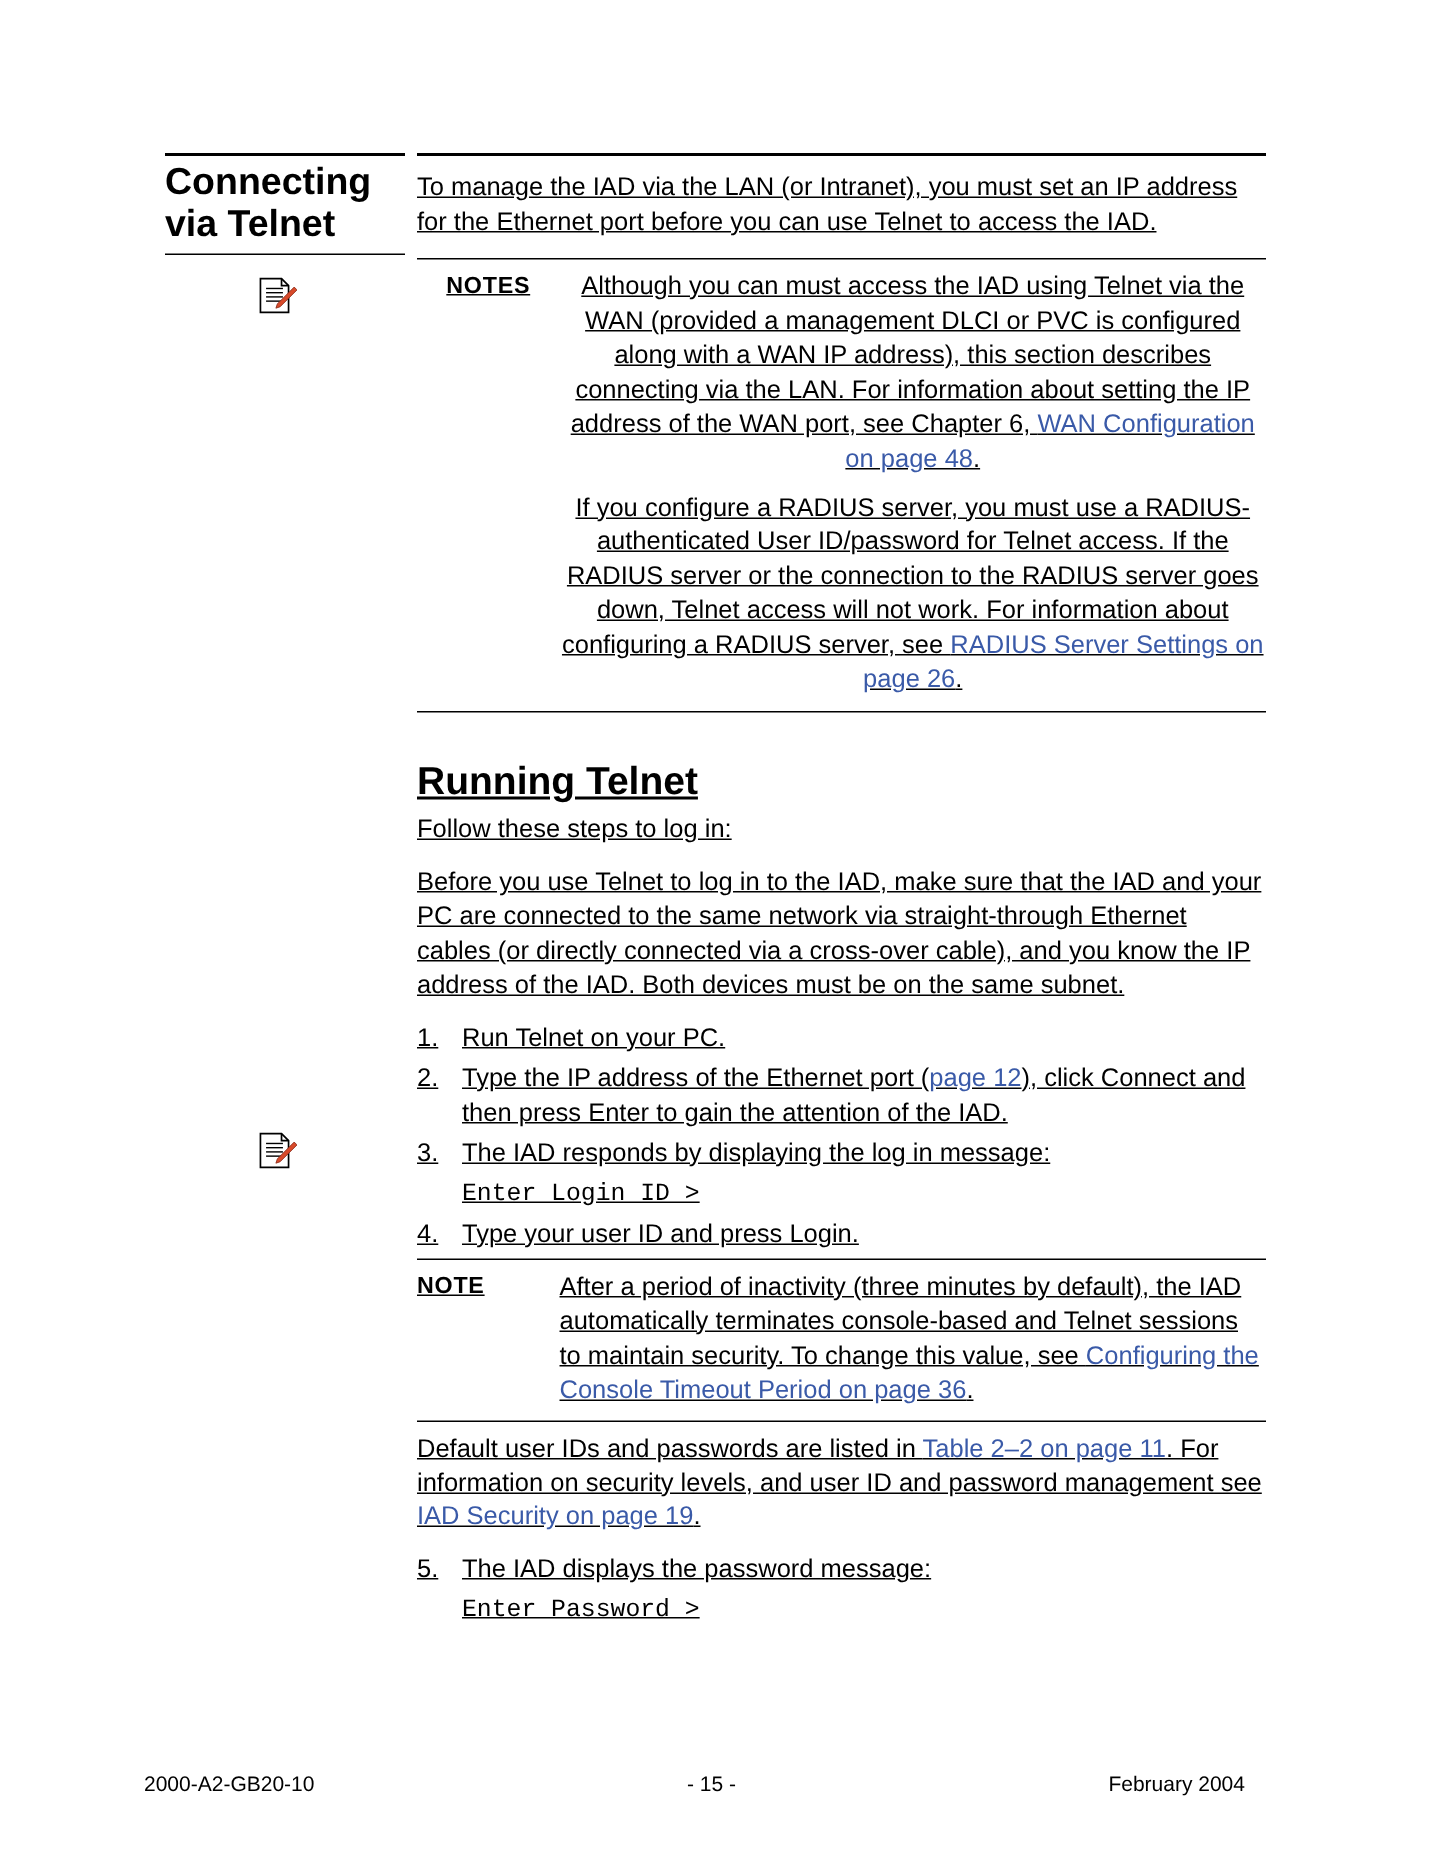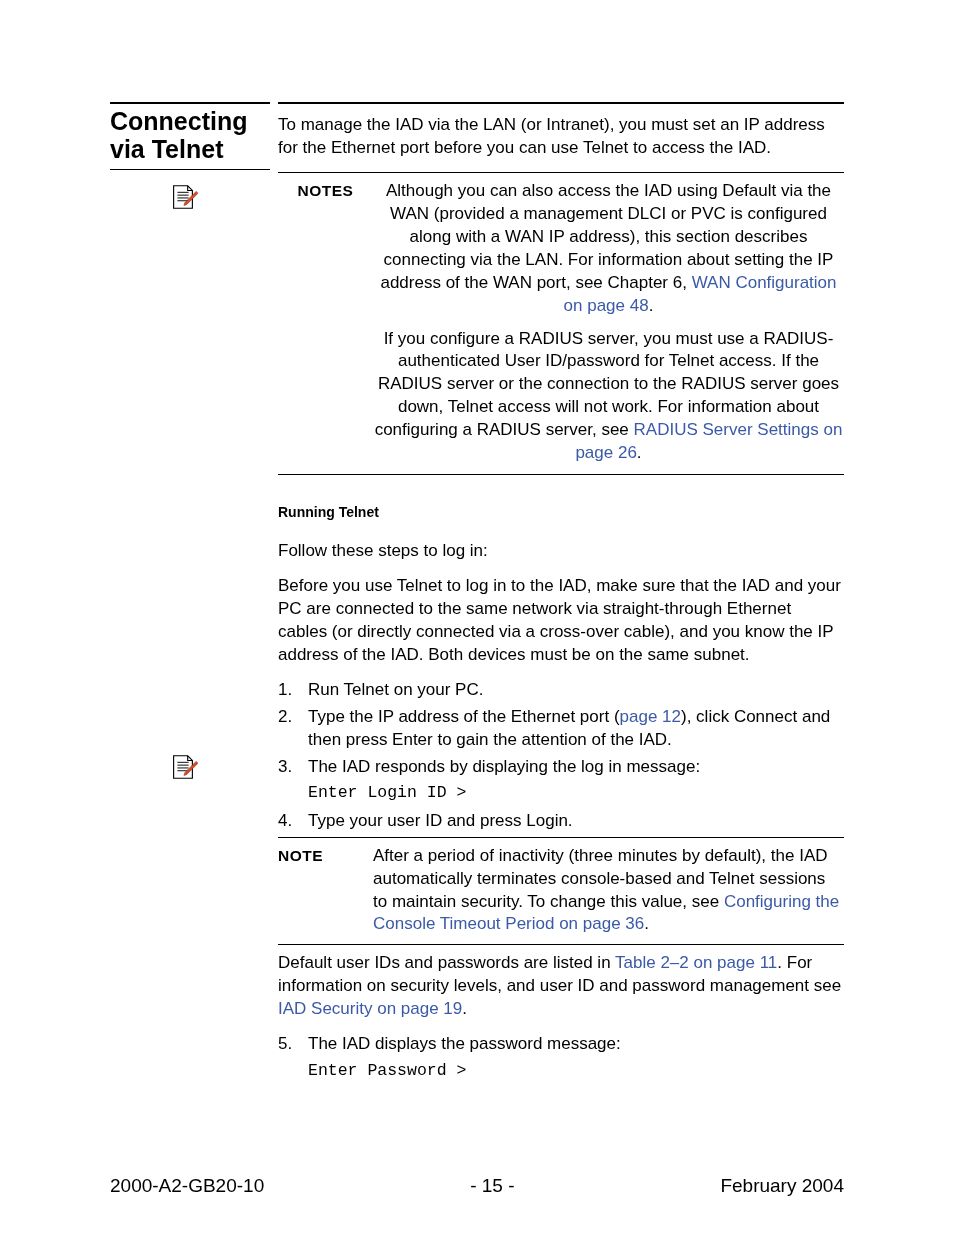--- a/index.html
+++ b/index.html
@@ -20,20 +20,21 @@
   }
   .sidebar-col {
     position: absolute;
     left: 0;
     width: 160px;
   }
   .main-col {
     position: absolute;
     left: 168px;
     width: 566px;
+    text-decoration: underline;
   }
   .section-title-block {
     border-top: 2.5px solid #000;
     border-bottom: 1.5px solid #000;
     padding: 4px 0 6px 0;
   }
   .section-title-block h1 {
     font-size: 25px;
     font-weight: bold;
     line-height: 1.1;
@@ -62,24 +63,24 @@
   }
   .notes-body p { margin-bottom: 10px; }
   .notes-body p:last-child { margin-bottom: 0; }
   .note-icon {
     position: absolute;
     left: 58px;
     width: 30px;
     height: 30px;
   }
   h2.running {
-    font-size: 14px;
+    font-size: 26px;
     font-weight: bold;
     margin-top: 28px;
-    margin-bottom: 18px;
+    margin-bottom: 4px;
   }
   .body-para { margin-bottom: 12px; }
   ol.steps { list-style: none; margin-left: 0; }
   ol.steps li { display: flex; margin-bottom: 4px; }
   ol.steps li .num { width: 30px; flex-shrink: 0; }
   ol.steps li .txt { flex: 1; }
   .code-line {
     font-family: "Courier New", monospace;
     font-size: 16.5px;
     margin-left: 30px;
@@ -89,26 +90,26 @@
   .note2-section {
     border-top: 1.5px solid #000;
     border-bottom: 1.5px solid #000;
     padding: 7px 0 8px 0;
     display: flex;
     margin-top: 3px;
   }
   .xref { color: #3a5aa8; }
   .footer {
     position: absolute;
-    left: 110px;
+    left: 96px;
     bottom: 36px;
     width: 734px;
     display: flex;
     justify-content: space-between;
-    font-size: 19px;
+    font-size: 14px;
   }
 </style>
 </head>
 <body>
 
 <div class="page">
 
   <div class="sidebar-col">
     <div class="section-title-block">
       <h1>Connecting via Telnet</h1>
@@ -137,21 +138,21 @@
   <div class="main-col">
 
     <div class="intro-block">
       <p>To manage the IAD via the LAN (or Intranet), you must set an IP address for the Ethernet port before you can use Telnet to access the IAD.</p>
     </div>
 
     <div class="notes-section">
       <div class="notes-label">NOTES</div>
       <div class="notes-body">
         <p>
-          <span>Although you can also access the IAD using Default via the WAN (provided a management DLCI or PVC is configured along with a WAN IP address), this section describes connecting via the LAN. For information about setting the IP address of the WAN port, see Chapter 6, </span><span class="xref">WAN Configuration on page 48</span><span>.</span>
+          <span>Although you can must access the IAD using Telnet via the WAN (provided a management DLCI or PVC is configured along with a WAN IP address), this section describes connecting via the LAN. For information about setting the IP address of the WAN port, see Chapter 6, </span><span class="xref">WAN Configuration on page 48</span><span>.</span>
         </p>
         <p>
           <span>If you configure a RADIUS server, you must use a RADIUS-authenticated User ID/password for Telnet access. If the RADIUS server or the connection to the RADIUS server goes down, Telnet access will not work. For information about configuring a RADIUS server, see </span><span class="xref">RADIUS Server Settings on page 26</span><span>.</span>
         </p>
       </div>
     </div>
 
     <h2 class="running">Running Telnet</h2>
 
     <p class="body-para">Follow these steps to log in:</p>

